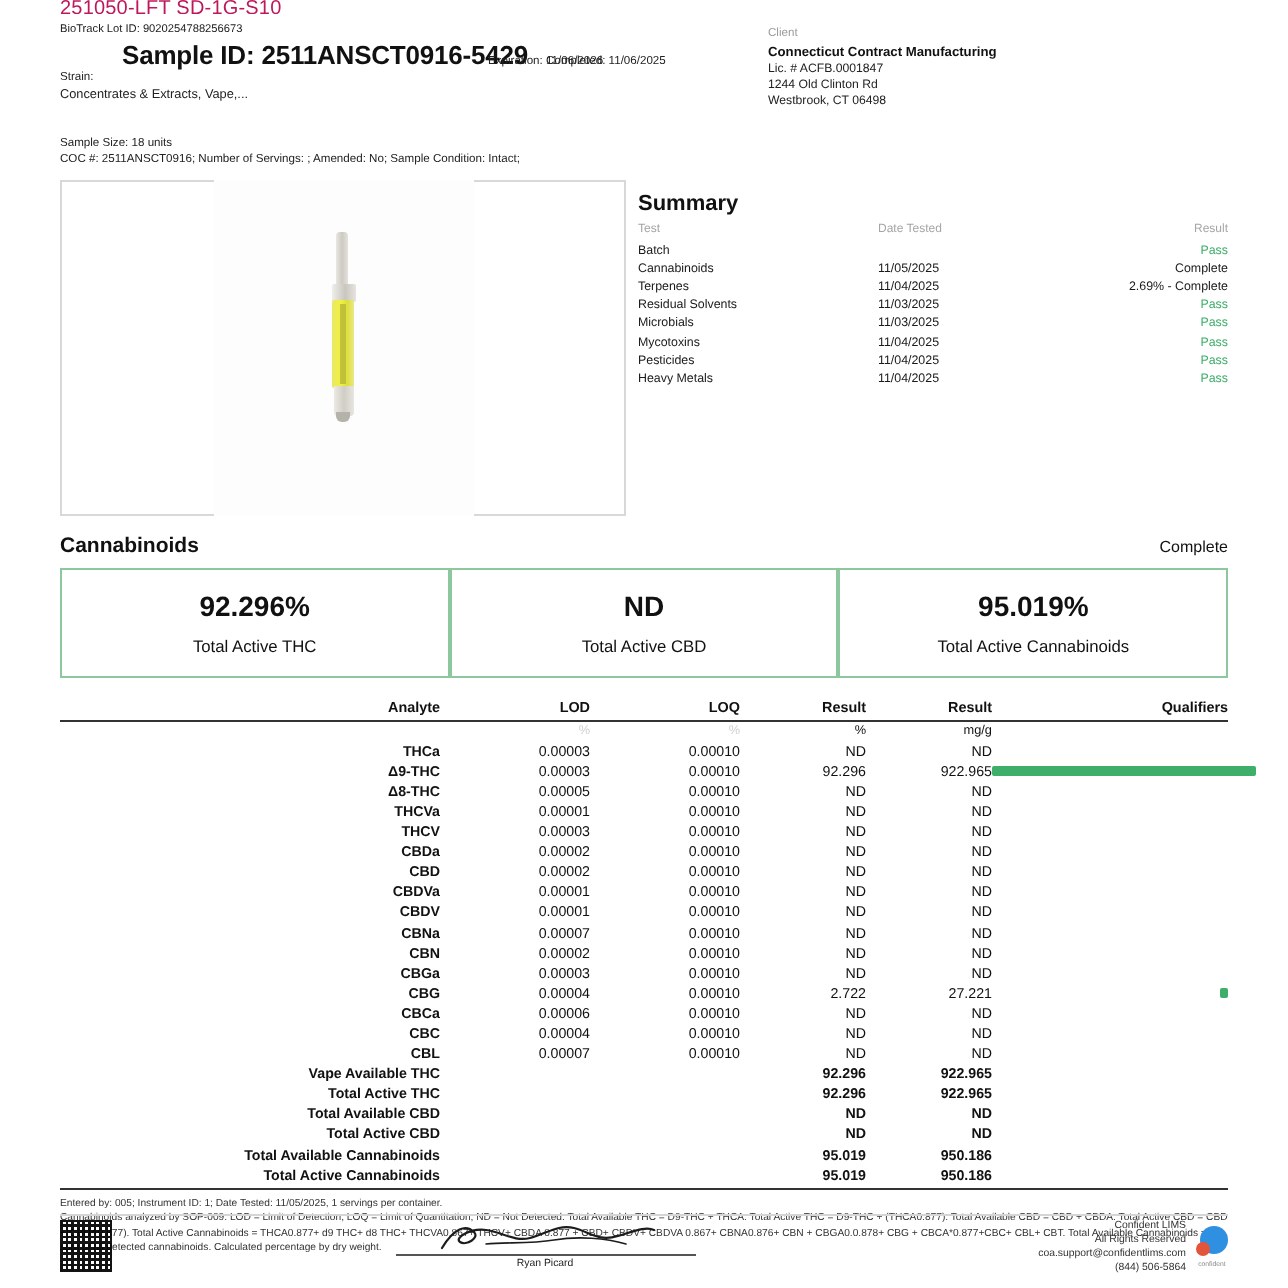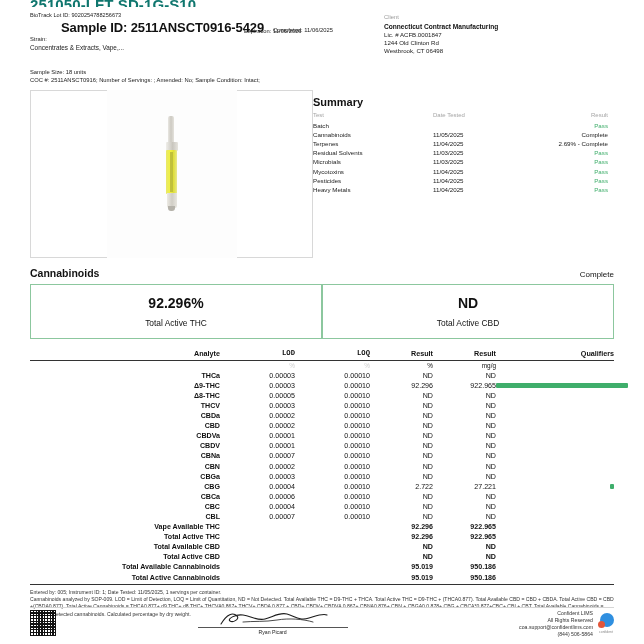--- a/index.html
+++ b/index.html
@@ -25,28 +25,28 @@
 
   
   .hdr {
     position: relative;
     display: flex;
     justify-content: space-between;
     padding-top: 0;
   }
   .hdr-left { width: 330px; }
   .product-title {
-    font-size: 15px;
-    font-weight: bold;
+    font-size: 10px;
+    font-weight: normal;
     letter-spacing: .1px;
     margin: 0;
     line-height: 10px;
     height: 7px;
     overflow: hidden;
-    color: #0f766e;
+    color: #be185d;
   }
   .biotrack {
     font-size: 5.6px;
     color: #222;
     margin-top: 4px;
     line-height: 8px;
   }
   .sample-row {
     display: flex;
     align-items: baseline;
@@ -103,21 +103,21 @@
   .meta-block {
     margin-top: 12px;
     font-size: 5.8px;
     color: #222;
     line-height: 8px;
   }
 
   
   .mid {
     display: flex;
-    justify-content: flex-start;
+    justify-content: space-between;
     margin-top: 6px;
   }
   .img-box {
     width: 283px;
     height: 168px;
     border: 1px solid #d8d8d8;
     box-sizing: border-box;
     position: relative;
     background: #fff;
   }
@@ -243,21 +243,21 @@
   }
   table.analytes th {
     font-size: 7.2px;
     font-weight: bold;
     text-align: right;
     padding: 0 0 2px 0;
     border-bottom: 1.2px solid #333;
     color: #111;
   }
   th.h-analyte { text-align: left; }
-  th.h-lod, th.h-loq { color: #c3c3c3; font-weight: bold; font-family: Liberation Mono, monospace; }
+  th.h-lod, th.h-loq { color: #c3c3c3; font-weight: bold; }
   th.h-qual { text-align: left; padding-left: 10px; }
 
   col.c1 { width: 190px; }
   col.c2 { width: 75px; }
   col.c3 { width: 75px; }
   col.c4 { width: 63px; }
   col.c5 { width: 63px; }
   col.c6 { width: 118px; }
 
   table.analytes td {
@@ -464,20 +464,24 @@
 
   <div class="cards" id="summary-cards">
       <div class="card">
         <div class="card-val">92.296%</div>
         <div class="card-lab">Total Active THC</div>
       </div>
       <div class="card">
         <div class="card-val">ND</div>
         <div class="card-lab">Total Active CBD</div>
       </div>
+      <div class="card">
+        <div class="card-val">95.019%</div>
+        <div class="card-lab">Total Active Cannabinoids</div>
+      </div>
     </div>
 
   <table class="analytes">
     <colgroup>
       <col class="c1">
         <col class="c2">
         <col class="c3">
         <col class="c4">
         <col class="c5">
         <col class="c6">
@@ -519,20 +523,28 @@
         </tr>
         <tr>
           <td class="t-name">Δ8-THC</td>
           <td class="t-lod">0.00005</td>
           <td class="t-loq">0.00010</td>
           <td class="">ND</td>
           <td class="">ND</td>
           <td class="t-qual"></td>
         </tr>
         <tr>
+          <td class="t-name">THCVa</td>
+          <td class="t-lod">0.00001</td>
+          <td class="t-loq">0.00010</td>
+          <td class="">ND</td>
+          <td class="">ND</td>
+          <td class="t-qual"></td>
+        </tr>
+        <tr>
           <td class="t-name">THCV</td>
           <td class="t-lod">0.00003</td>
           <td class="t-loq">0.00010</td>
           <td class="">ND</td>
           <td class="">ND</td>
           <td class="t-qual"></td>
         </tr>
         <tr>
           <td class="t-name">CBDa</td>
           <td class="t-lod">0.00002</td>

